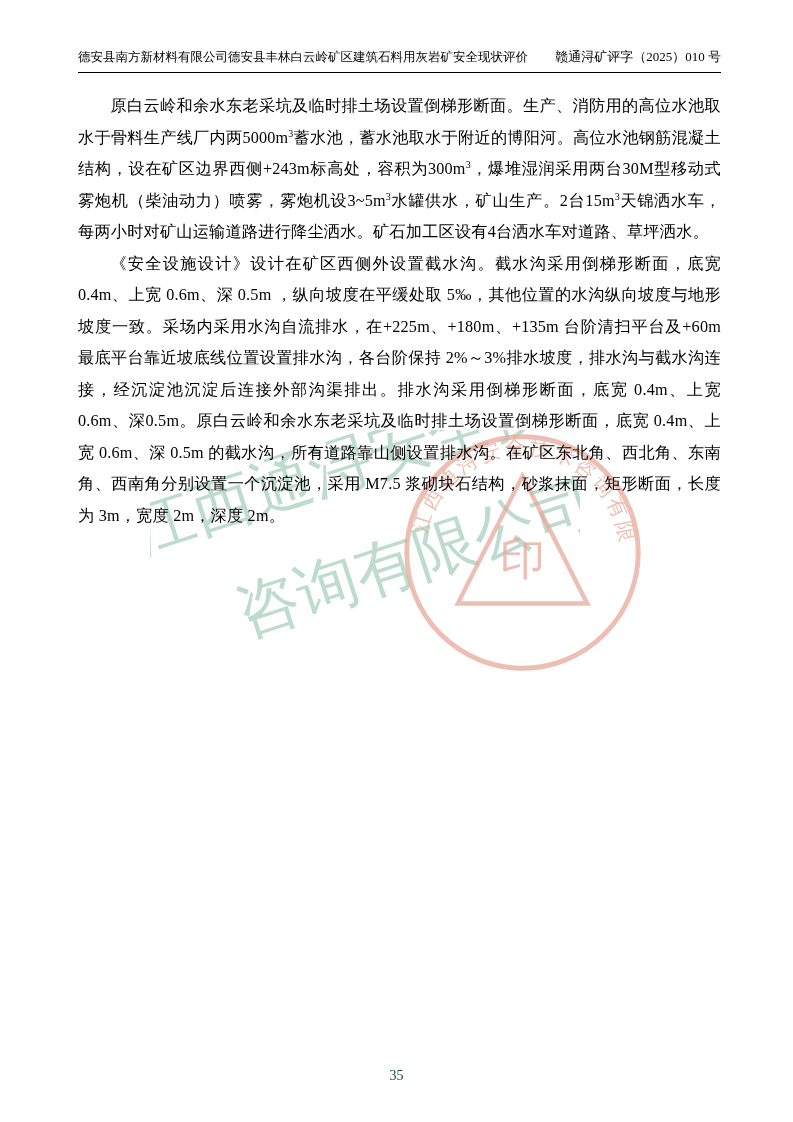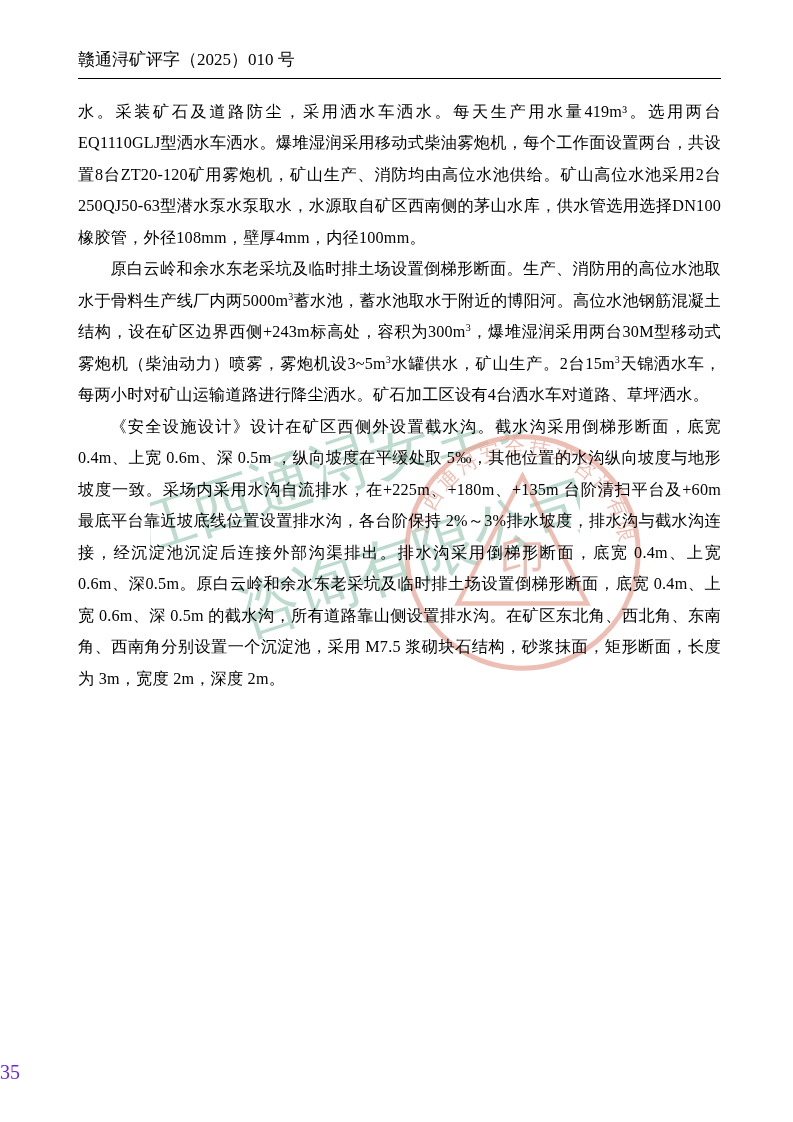--- a/index.html
+++ b/index.html
@@ -35,21 +35,21 @@
     padding-bottom: 6px;
     border-bottom: 1.6px solid #000;
     margin-bottom: 18px;
   }
   .header-left {
     white-space: nowrap;
     letter-spacing: 0px;
   }
   .header-right {
     white-space: nowrap;
-    font-size: 17px;
+    font-size: 13px;
     letter-spacing: 0px;
     font-family: Liberation Serif, serif;
   }
 
   
   .content {
     position: relative;
     z-index: 2;
     font-size: 16.2px;
     line-height: 31.5px;
@@ -72,23 +72,23 @@
     vertical-align: super;
     line-height: 0;
   }
 
   
   .page-number {
     position: absolute;
     left: 0;
     right: 0;
     bottom: 38px;
-    text-align: left;
-    font-size: 20px;
-    color: #6d28d9;
+    text-align: center;
+    font-size: 14px;
+    color: #14532d;
   }
 
   
   .watermark {
     position: absolute;
     left: 150px;
     top: 430px;
     width: 430px;
     height: 280px;
     z-index: 1;
@@ -109,20 +109,21 @@
     font-family: "Liberation Serif", serif;
     fill: #7fb9a0;
   }
 </style>
 </head>
 <body>
 
 <div class="page">
 
   <div class="header">
+    <div class="header-left">德安县南方新材料有限公司德安县丰林白云岭矿区建筑石料用灰岩矿安全现状评价</div>
     <div class="header-right">赣通浔矿评字（2025）010 号</div>
   </div>
 
   <svg class="watermark" viewBox="0 0 430 280">
     <g opacity="0.55">
       <text class="wm-text" x="-10" y="120" font-size="62" transform="rotate(-18 0 120)">江西通浔安全技术</text>
       <text class="wm-text" x="95" y="205" font-size="62" transform="rotate(-18 95 205)">咨询有限公司</text>
     </g>
   </svg>
 
@@ -133,21 +134,20 @@
       <path id="sealArc" d="M 30 130 A 100 100 0 0 1 230 130"></path>
     </defs>
     <text fill="#e8a99a" font-size="21" letter-spacing="3">
       <textPath href="#sealArc" startOffset="6%">江西通浔安全技术咨询有限公司</textPath>
     </text>
     <text x="130" y="152" fill="#e8a99a" font-size="46" text-anchor="middle">印</text>
   </svg>
 
   <div class="content">
 
-    <p>水。采装矿石及道路防尘，采用洒水车洒水。每天生产用水量419m³。选用两台EQ1110GLJ型洒水车洒水。爆堆湿润采用移动式柴油雾炮机，每个工作面设置两台，共设置8台ZT20-120矿用雾炮机，矿山生产、消防均由高位水池供给。矿山高位水池采用2台250QJ50-63型潜水泵水泵取水，水源取自矿区西南侧的茅山水库，供水管选用选择DN100橡胶管，外径108mm，壁厚4mm，内径100mm。</p>
 
     <p class="indent2"><span>原白云岭和余水东老采坑及临时排土场设置倒梯形断面。生产、消防用的高位水池取水于骨料生产线厂内两5000m</span><sup>3</sup><span>蓄水池，蓄水池取水于附近的博阳河。高位水池钢筋混凝土结构，设在矿区边界西侧+243m标高处，容积为300m</span><sup>3</sup><span>，爆堆湿润采用两台30M型移动式雾炮机（柴油动力）喷雾，雾炮机设3~5m</span><sup>3</sup><span>水罐供水，矿山生产。2台15m</span><sup>3</sup><span>天锦洒水车，每两小时对矿山运输道路进行降尘洒水。矿石加工区设有4台洒水车对道路、草坪洒水。</span></p>
 
 
     <p class="indent2">《安全设施设计》设计在矿区西侧外设置截水沟。截水沟采用倒梯形断面，底宽 0.4m、上宽 0.6m、深 0.5m ，纵向坡度在平缓处取 5‰，其他位置的水沟纵向坡度与地形坡度一致。采场内采用水沟自流排水，在+225m、+180m、+135m 台阶清扫平台及+60m 最底平台靠近坡底线位置设置排水沟，各台阶保持 2%～3%排水坡度，排水沟与截水沟连接，经沉淀池沉淀后连接外部沟渠排出。排水沟采用倒梯形断面，底宽 0.4m、上宽 0.6m、深0.5m。原白云岭和余水东老采坑及临时排土场设置倒梯形断面，底宽 0.4m、上宽 0.6m、深 0.5m 的截水沟，所有道路靠山侧设置排水沟。在矿区东北角、西北角、东南角、西南角分别设置一个沉淀池，采用 M7.5 浆砌块石结构，砂浆抹面，矩形断面，长度为 3m，宽度 2m，深度 2m。</p>
 
 
   </div>
 
   <div class="page-number">35</div>

